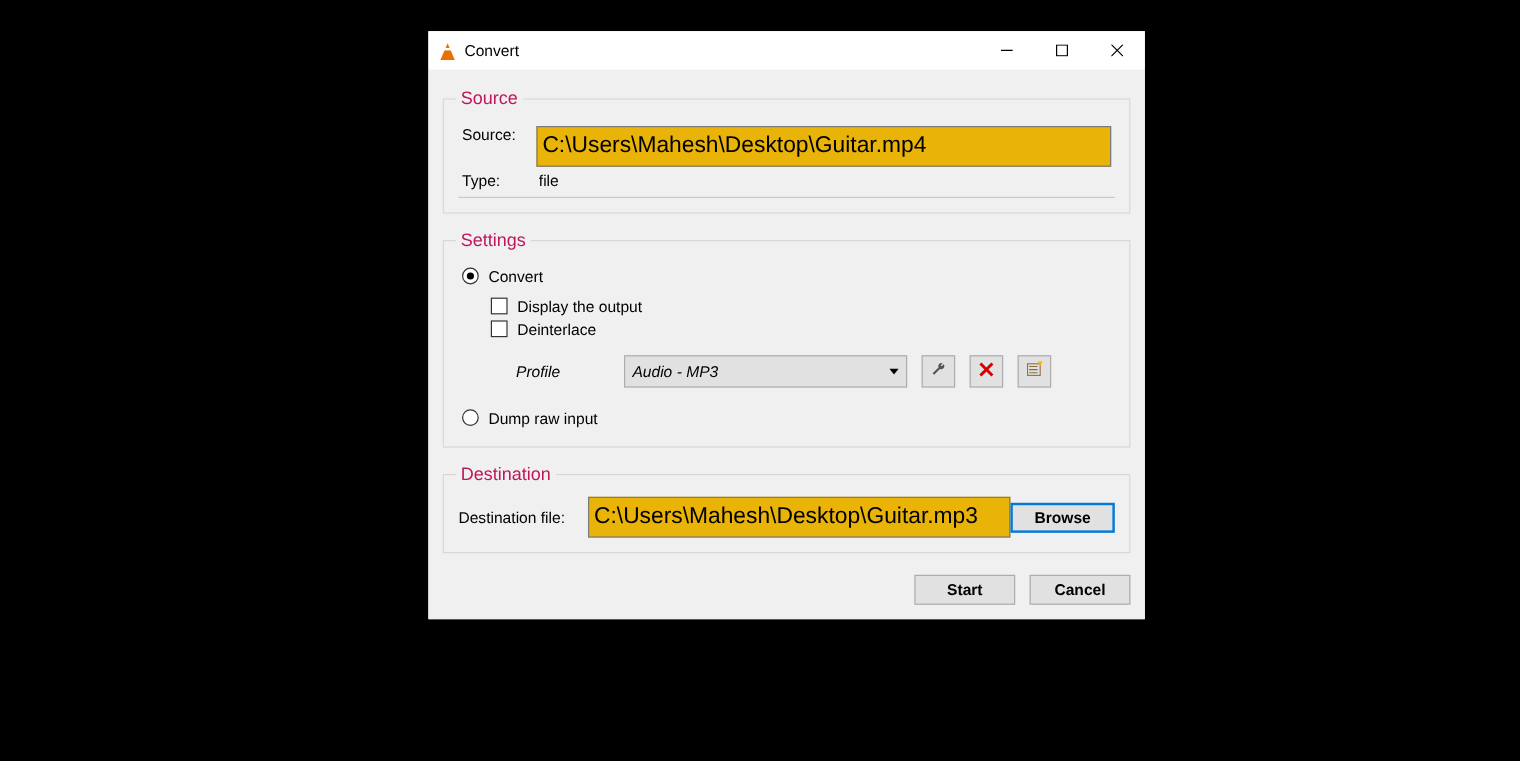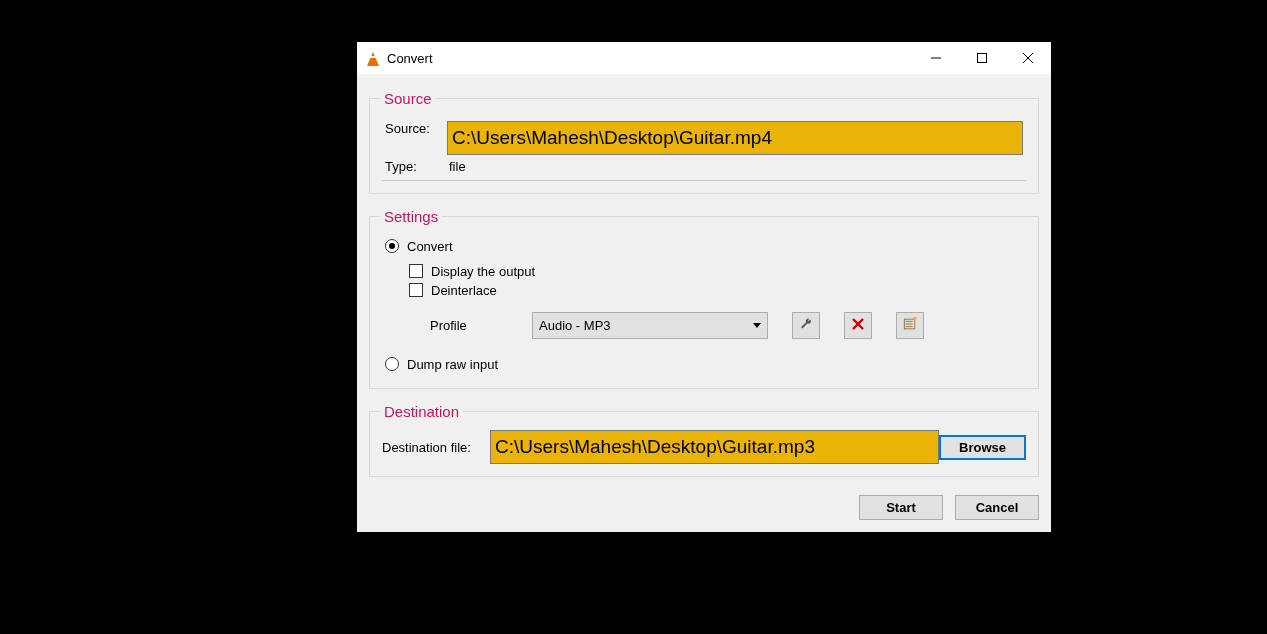--- a/index.html
+++ b/index.html
@@ -9,22 +9,22 @@
     height: 634px;
     background: #000;
     font-family: "Segoe UI", Tahoma, sans-serif;
     font-size: 13px;
     color: #000;
     position: relative;
   }
   .window {
     position: absolute;
     left: 357px;
-    top: 42px;
-    width: 694px;
+    top: 26px;
+    width: 597px;
     background: #fff;
     box-shadow: 0 6px 24px rgba(0,0,0,0.4);
   }
   .titlebar {
     height: 32px;
     display: flex;
     align-items: center;
     padding: 0 0 0 8px;
     background: #fff;
   }
@@ -101,21 +101,21 @@
   .radio .dot { width: 6px; height: 6px; border-radius: 50%; background: #000; }
 
   .checkbox {
     width: 14px; height: 14px; border: 1px solid #333; margin-right: 8px;
     background: #fff; display: inline-block;
   }
 
   .indent { padding-left: 24px; }
   .indent2 { padding-left: 24px; margin-top: 14px; }
 
-  .profile-row { display: flex; align-items: center; gap: 24px; }
+  .profile-row { display: flex; align-items: center; gap: 12px; font-style: italic; }
   .profile-label { width: 78px; }
 
   .combo {
     width: 236px; height: 27px;
     border: 1px solid #adadad;
     background: #e1e1e1;
     display: flex; align-items: center;
     padding: 0 6px;
     position: relative;
   }

